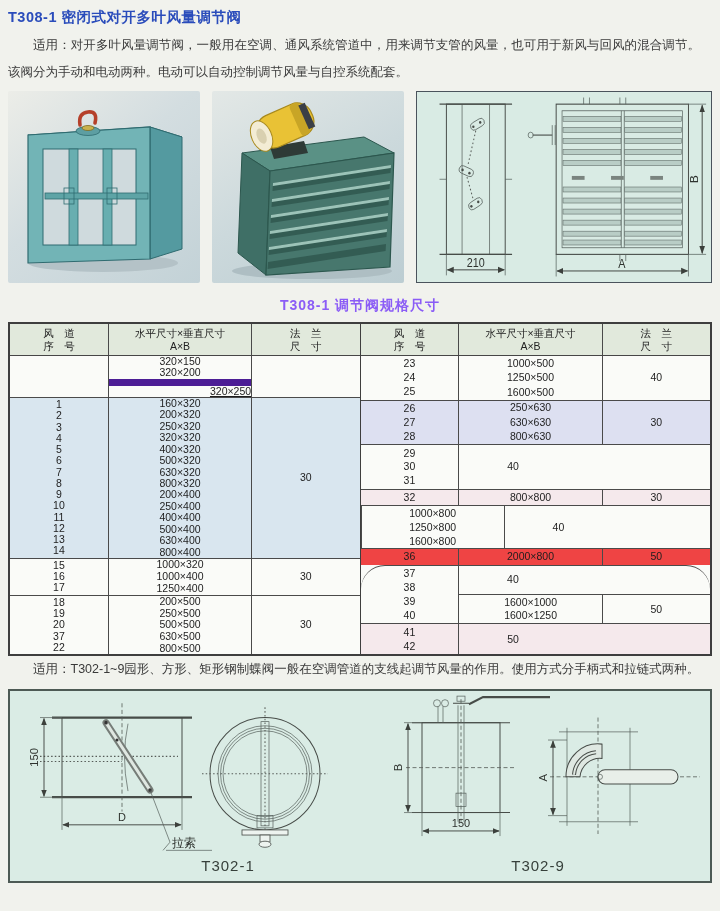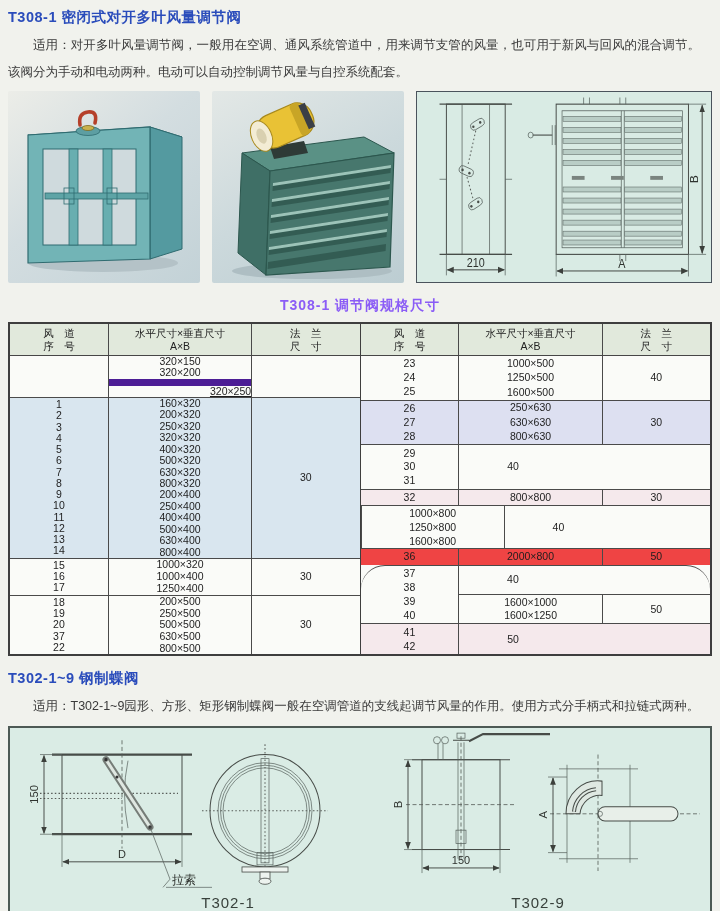--- a/index.html
+++ b/index.html
@@ -467,21 +467,20 @@
               <div class="line">42</div>
             </div>
             <div class="cell c-flange flex-c">
               <div class="line">50</div>
             </div>
           </div>
         </div>
     </div>
   </div>
 
-  <div class="sec-title sec2-title">T302-1~9 钢制蝶阀</div>
   <p class="para">适用：T302-1~9园形、方形、矩形钢制蝶阀一般在空调管道的支线起调节风量的作用。使用方式分手柄式和拉链式两种。</p>
 
   <div class="bottom-panel">
     <svg viewBox="0 0 700 186" preserveAspectRatio="none">
       <defs>
         <marker id="ar2" viewBox="0 0 10 10" refX="9" refY="5" markerWidth="8" markerHeight="8" orient="auto-start-reverse">
           <path d="M0,1 L10,5 L0,9 z" fill="#3c403c"></path>
         </marker>
       </defs>
 

